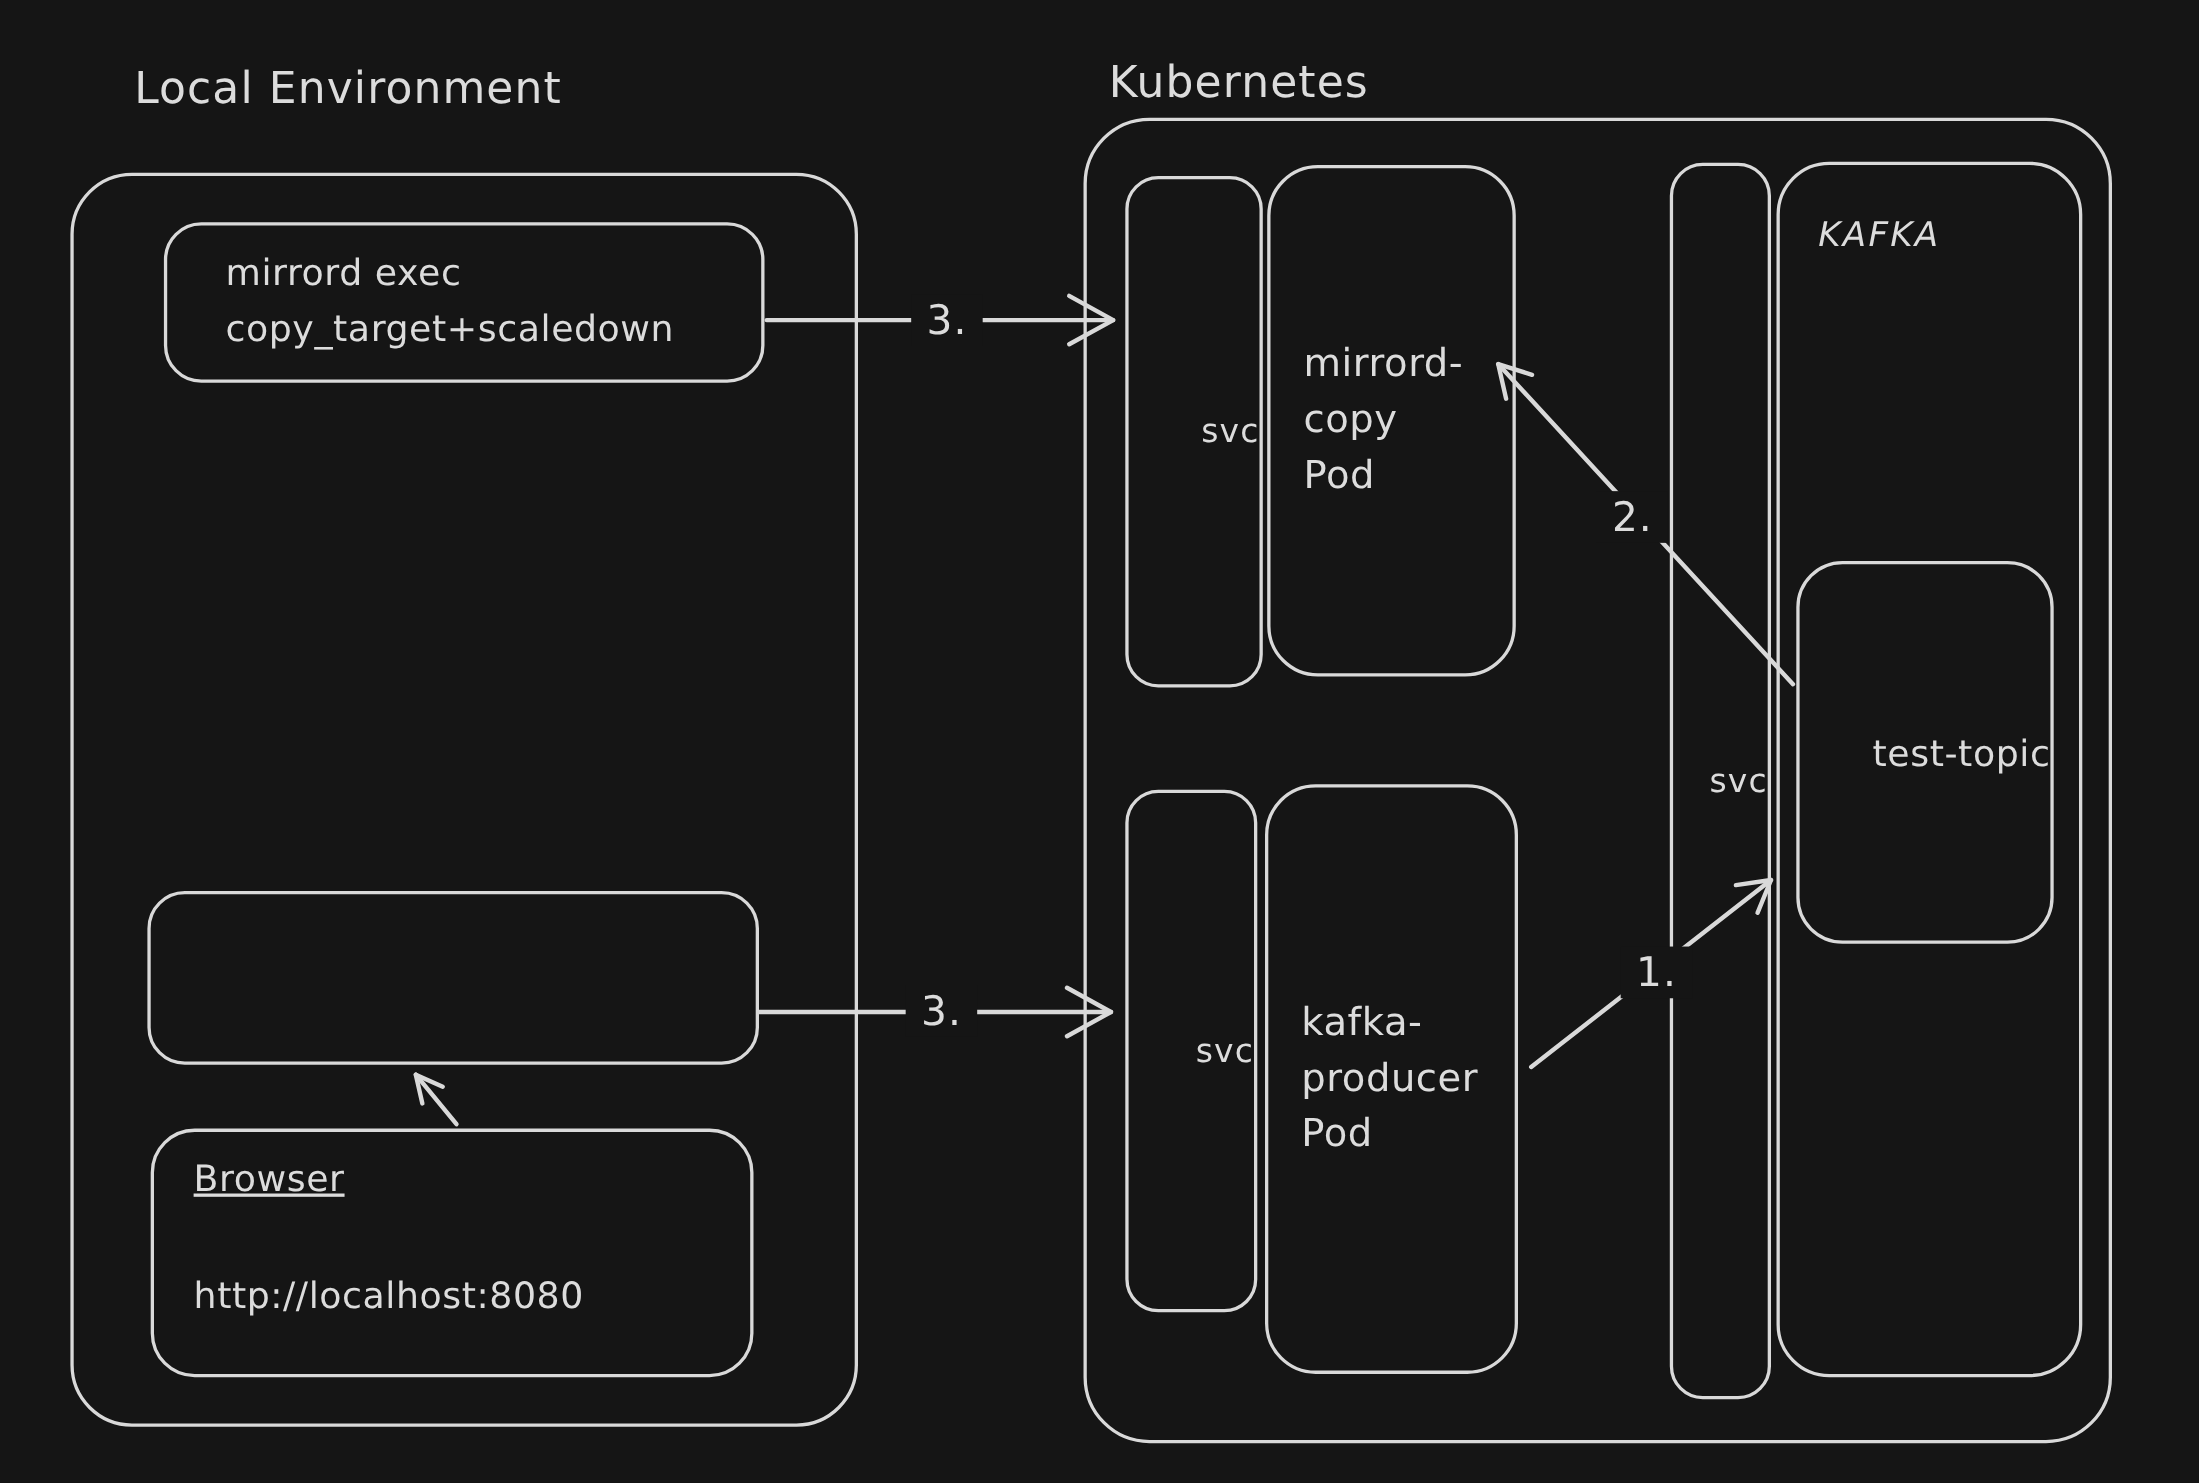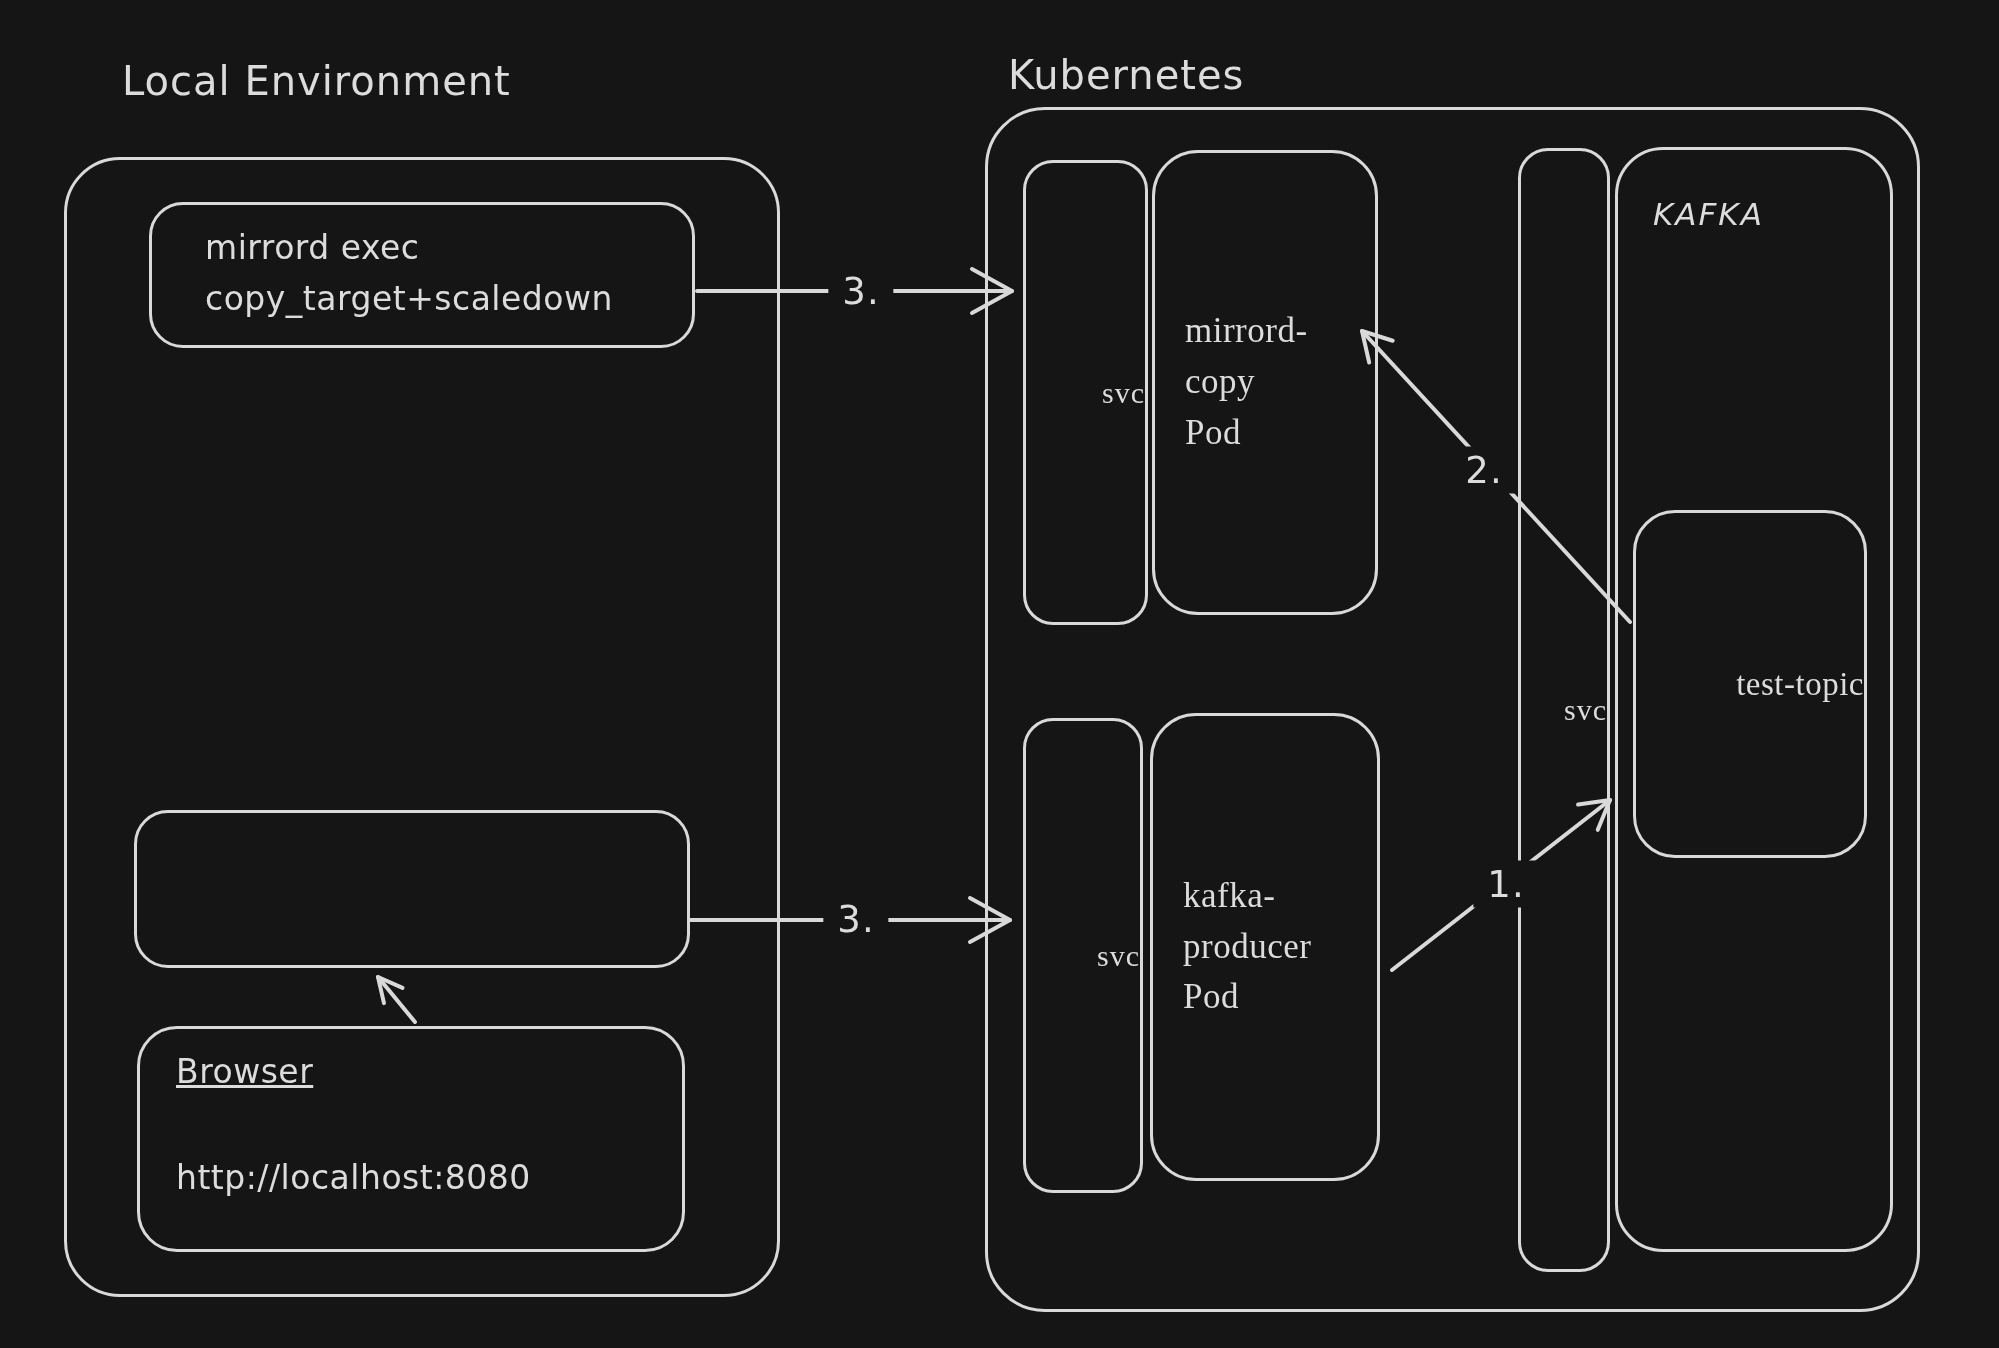--- a/index.html
+++ b/index.html
@@ -14,21 +14,20 @@
     background:var(--bg);
     font-family:"DejaVu Sans",sans-serif;
     color:var(--text);
     overflow:hidden;
   }
   .box{
     position:absolute;
     border:3px solid var(--stroke);
     background:transparent;
     box-sizing:border-box;
-    font-family:Liberation Serif, serif;
   }
   .section-title{
     position:absolute;
     font-size:40px;
     letter-spacing:1px;
     color:var(--text);
     white-space:nowrap;
   }
   .cmd-text{
     position:absolute;
@@ -99,21 +98,21 @@
   </div>
   <div class="box pod-box" style="left:1152px;top:150px;width:226px;height:465px;border-radius:46px;">
     <div>mirrord-</div>
     <div>copy</div>
     <div>Pod</div>
   </div>
 
   <div class="box svc-box" style="left:1023px;top:718px;width:120px;height:475px;border-radius:30px;">
     <span>svc</span>
   </div>
-  <div class="box pod-box" style="left:1150px;top:713px;width:230px;height:468px;border-radius:46px;">
+  <div class="box pod-box" style="left:1150px;top:713px;width:230px;height:536px;border-radius:46px;">
     <div>kafka-</div>
     <div>producer</div>
     <div>Pod</div>
   </div>
 
   <div class="box svc-box" style="left:1518px;top:148px;width:92px;height:1124px;border-radius:30px;">
     <span>svc</span>
   </div>
   <div class="box" style="left:1615px;top:147px;width:278px;height:1105px;border-radius:48px;"></div>
   <div class="kafka-title" style="left:1653px;top:196px;">KAFKA</div>

